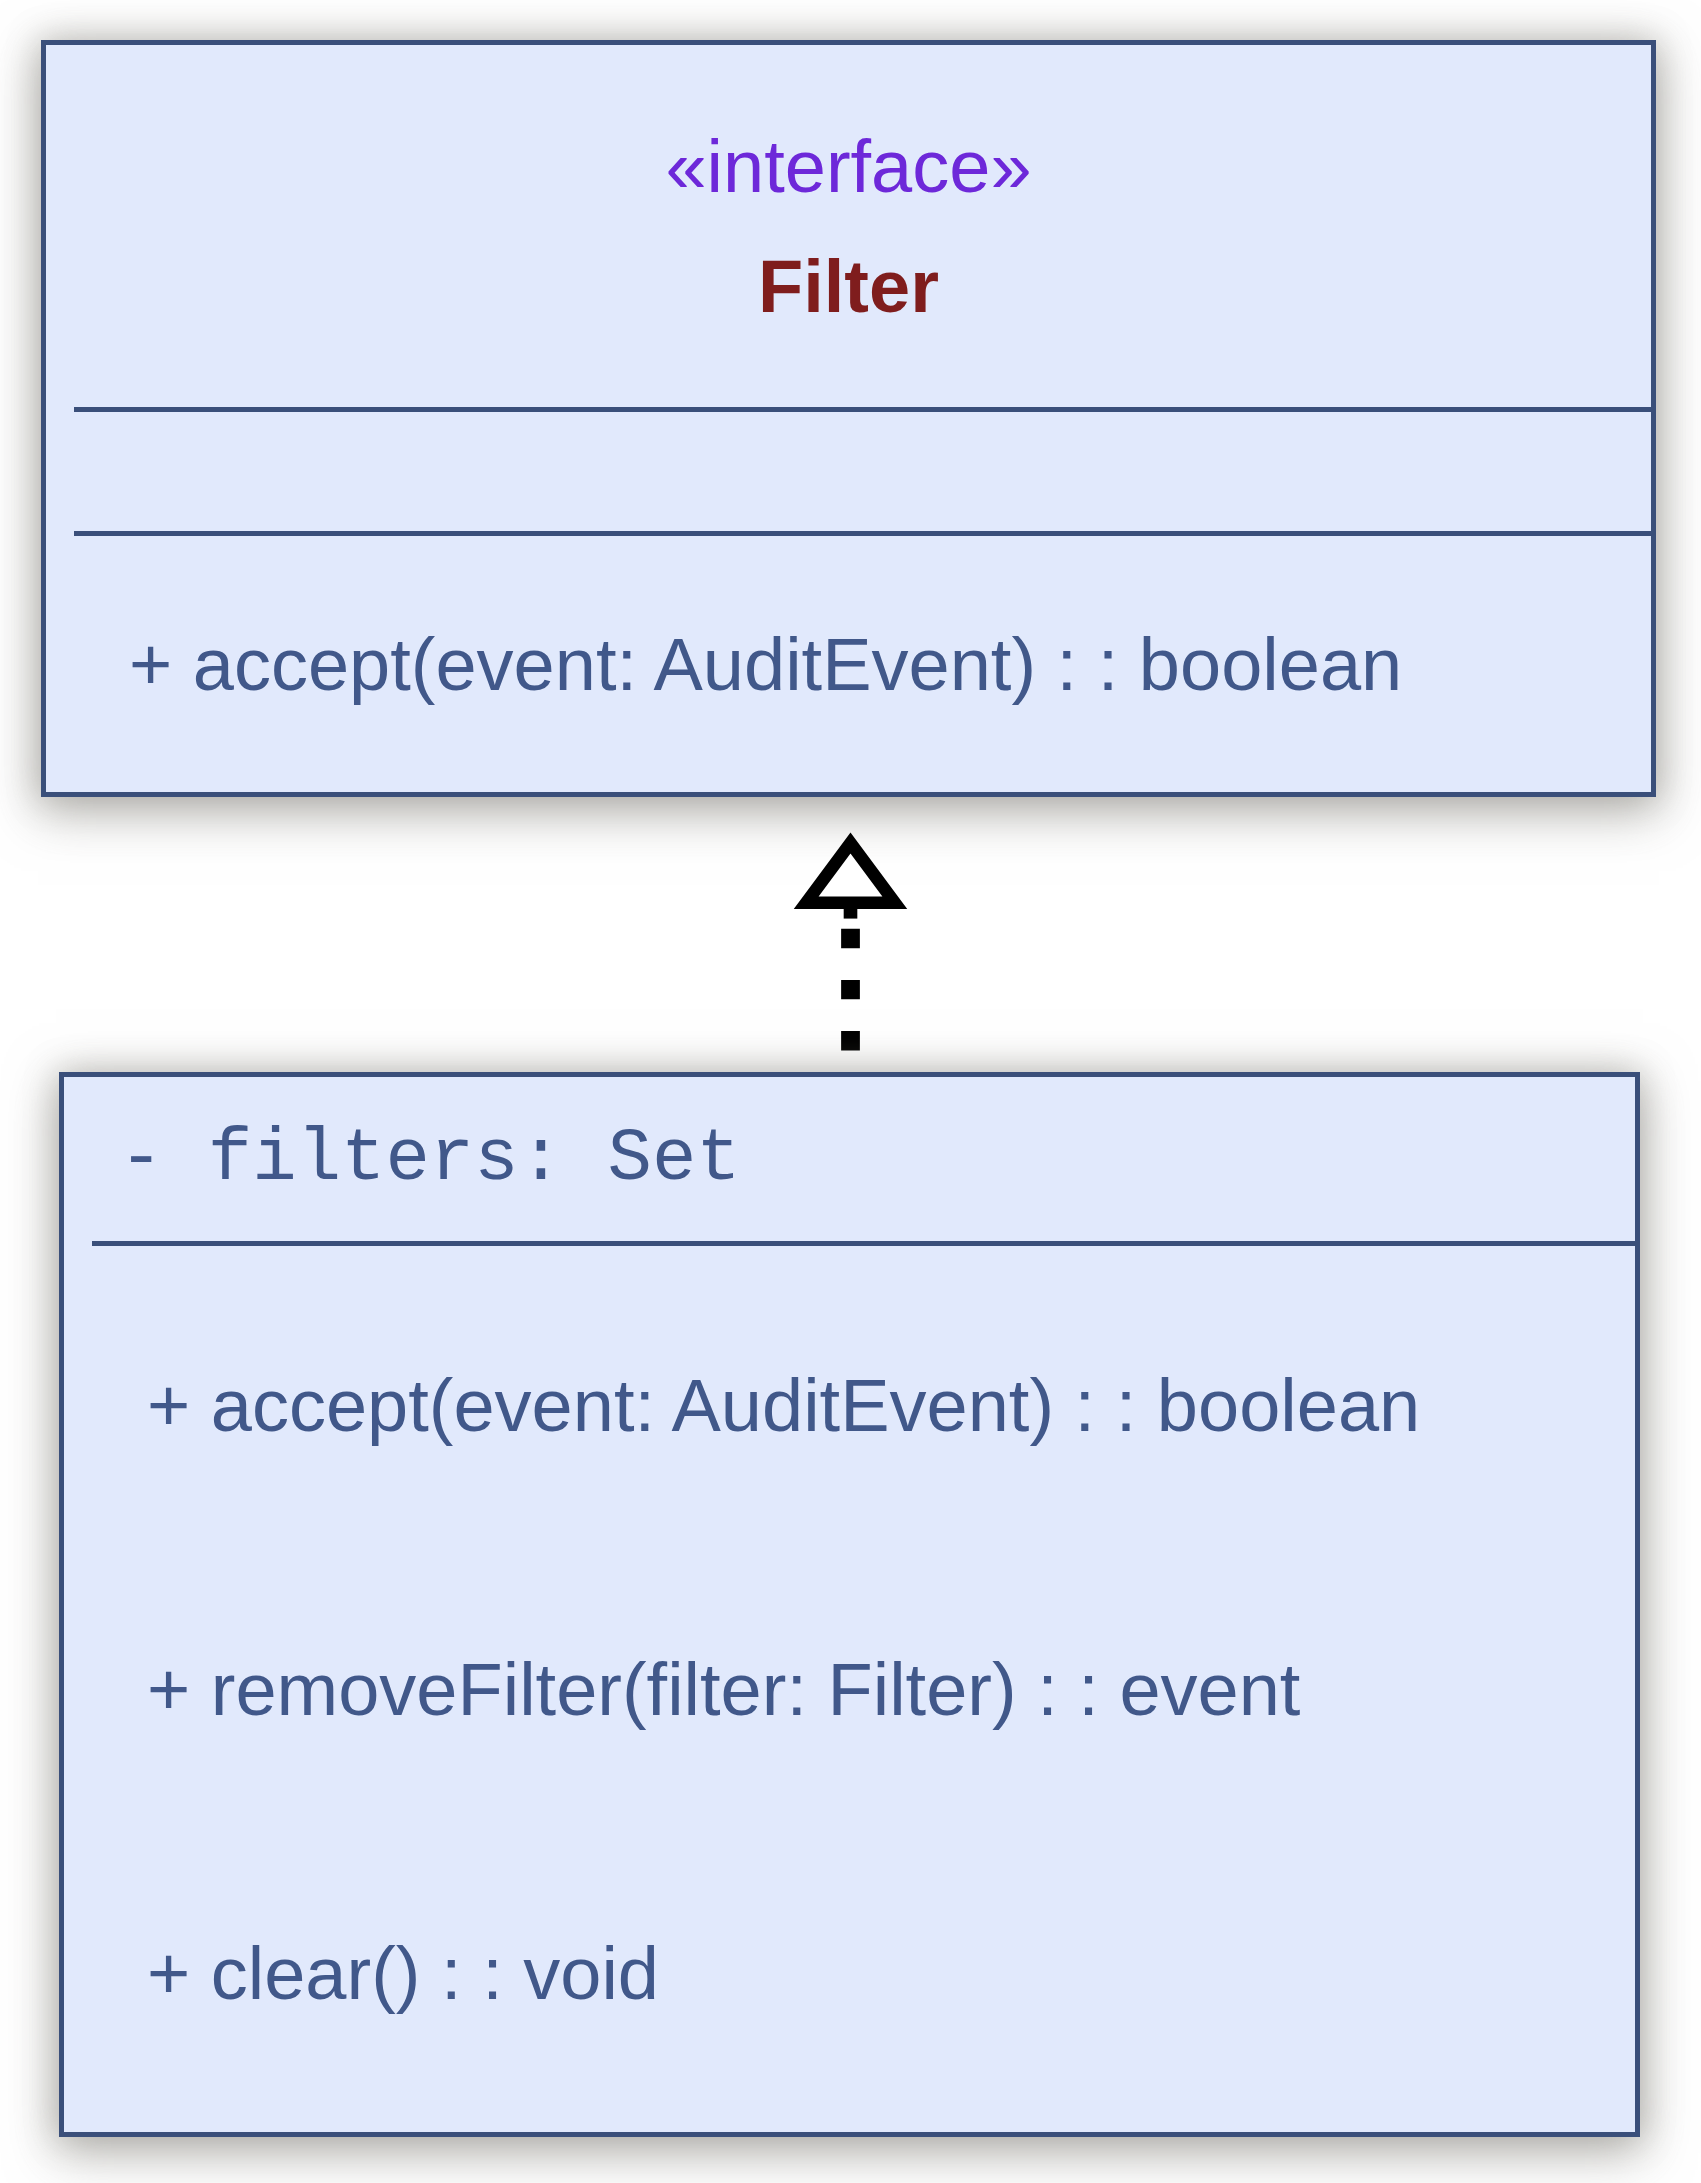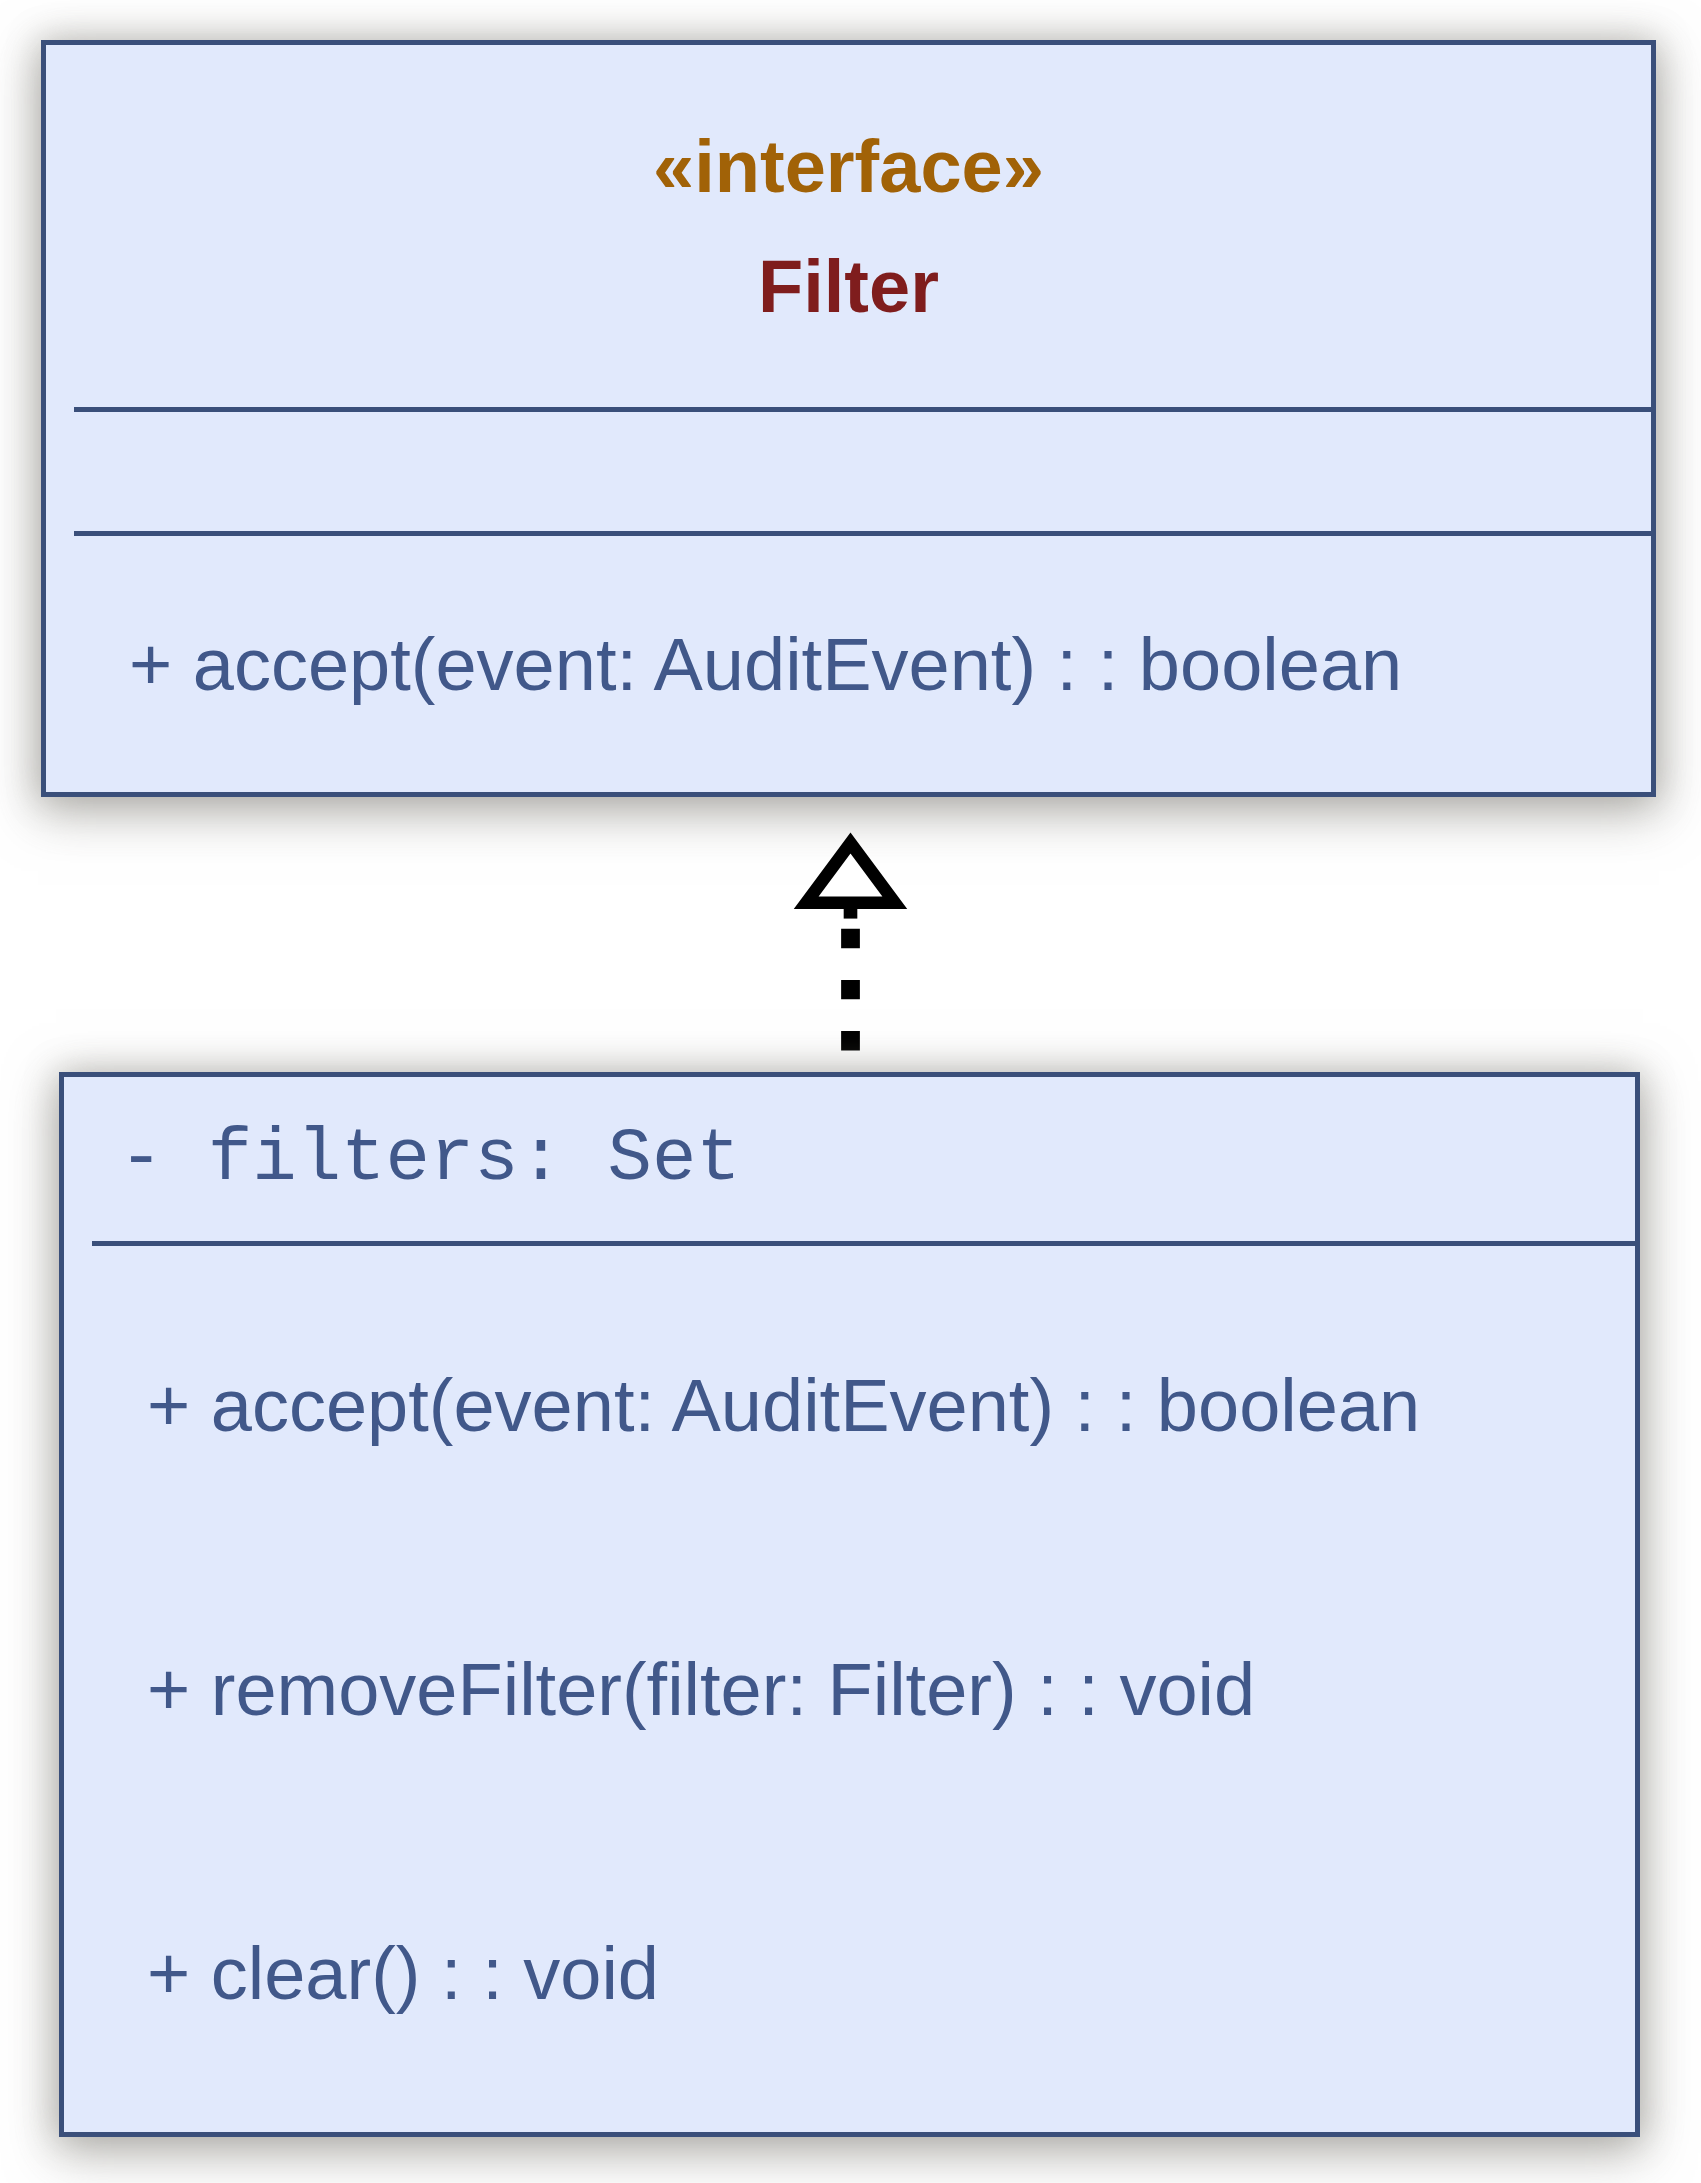--- a/index.html
+++ b/index.html
@@ -55,22 +55,22 @@
     align-items: center;
     text-align: center;
   }
   .top .header-compartment { height: 362px; gap: 35px; }
   .top .attrs-compartment  { height: 124px; }
   .top .methods-compartment { flex: 1; }
   .bottom .header-compartment { height: 235px; }
   .bottom .attrs-compartment  { height: 164px; font-family: Liberation Mono, monospace; }
   .bottom .methods-compartment { flex: 1; padding: 17px 0; }
   .stereotype {
-    font-weight: 700;
-    color: #a16207;
+    font-weight: 400;
+    color: #6d28d9;
   }
   .class-name {
     font-weight: 700;
     color: #7f1d1d;
   }
   .member {
     display: flex;
     align-items: center;
     padding-left: 55px;
     white-space: nowrap;
@@ -105,19 +105,19 @@
     <line x1="110" y1="186" x2="110" y2="214" stroke="#000000" stroke-width="24"></line>
     <line x1="110" y1="232" x2="110" y2="484" stroke="#000000" stroke-width="33" stroke-dasharray="34 56"></line>
   </svg>
 
   <section class="uml-class bottom">
     <div class="compartment attrs-compartment">
       <div class="member">- filters: Set</div>
     </div>
     <div class="compartment methods-compartment">
       <div class="member">+ accept(event: AuditEvent) : : boolean</div>
-      <div class="member">+ removeFilter(filter: Filter) : : void</div>
+      <div class="member">+ removeFilter(filter: Filter) : : event</div>
       <div class="member">+ clear() : : void</div>
     </div>
   </section>
 
 </div>
 
 
 </body></html>

